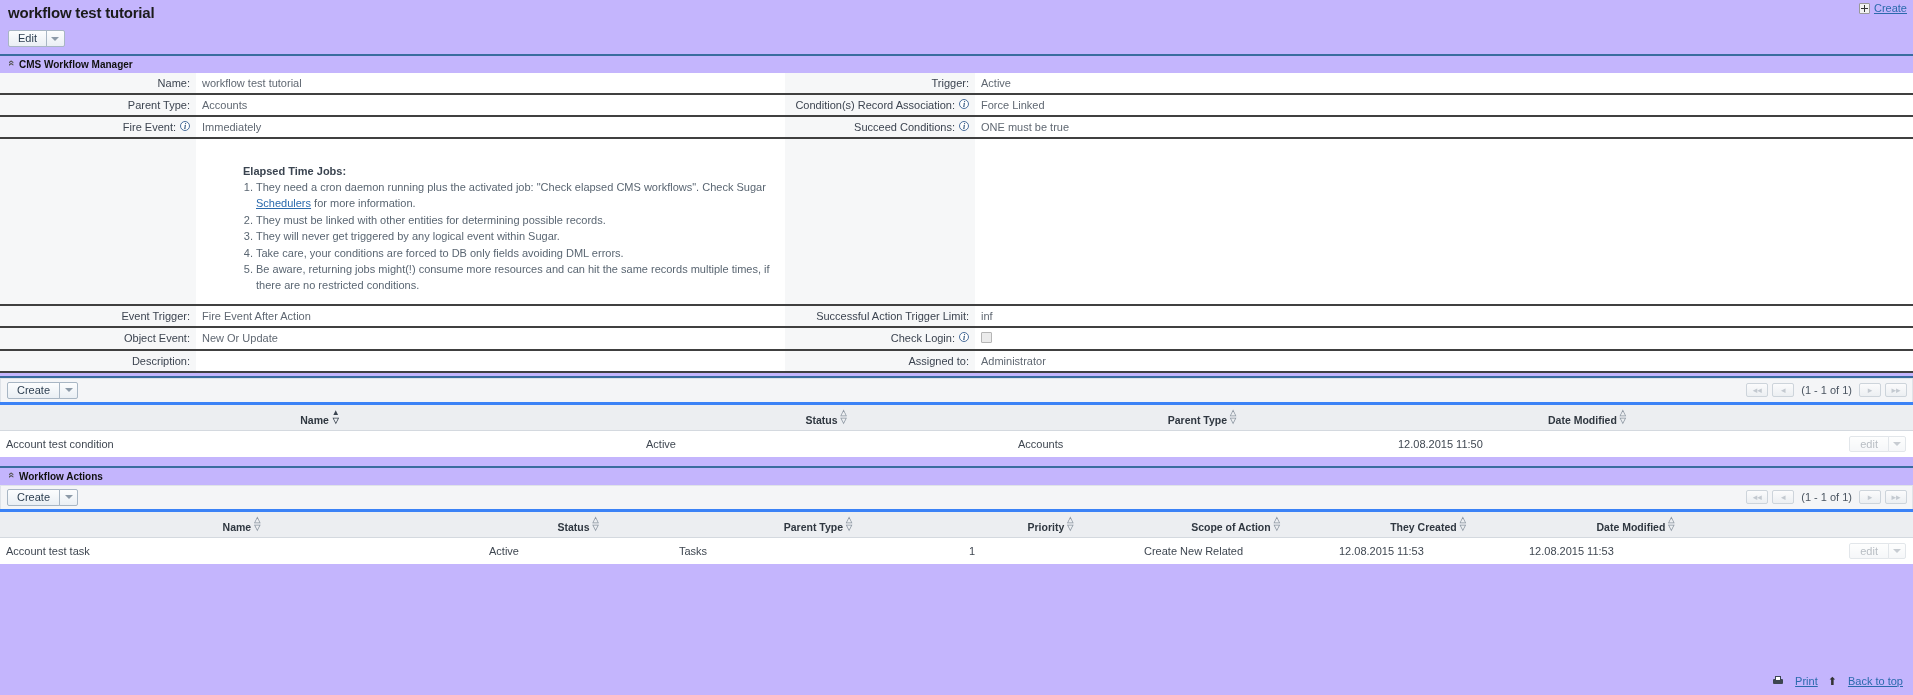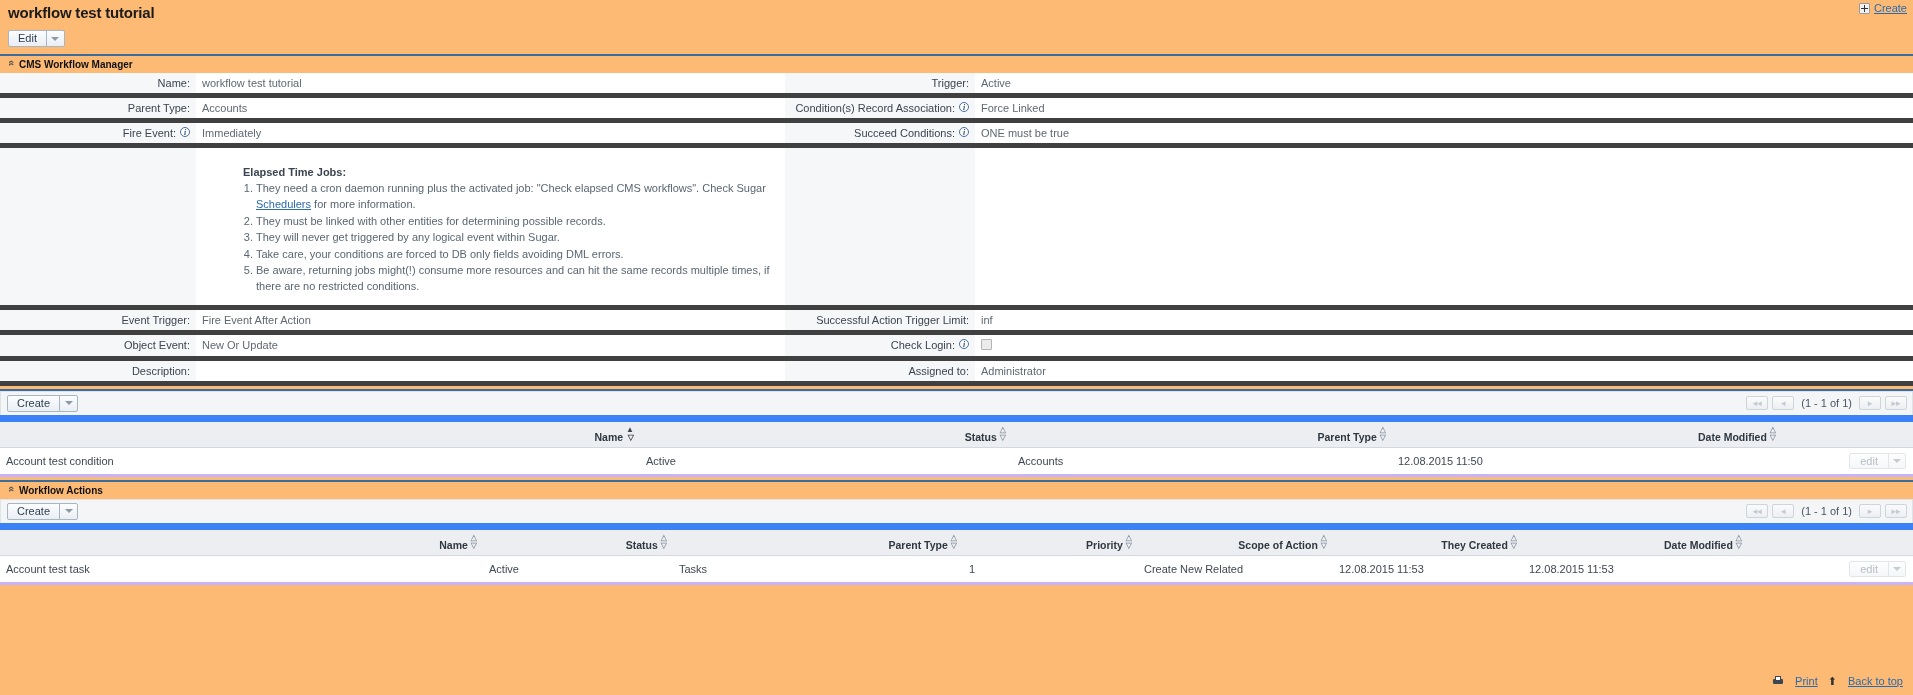--- a/index.html
+++ b/index.html
@@ -3,21 +3,21 @@
 <meta charset="utf-8">
 <style>
   * { box-sizing: border-box; }
   html, body {
     margin: 0; padding: 0;
     background: #ffffff;
     font-family: "Liberation Sans", sans-serif;
     font-size: 11px;
     color: #444950;
   }
-  .page { width: 1913px; height: 695px; position: relative; overflow: hidden; background:#fdba74; }
+  .page { width: 1913px; height: 695px; position: relative; overflow: hidden; background:#c4b5fd; }
 
   
   .topbar { position:relative; height: 26px; padding: 4px 14px 0 8px; }
   .record-title {
     font-size: 15px; font-weight: bold; color: #1b1b1b; letter-spacing: -0.2px;
   }
   .create-area {
     position: absolute; right: 6px; top: 2px;
     display: flex; align-items: center; gap: 4px;
   }
@@ -65,21 +65,21 @@
     font-size: 10px; font-weight: bold; color: #111;
   }
   .chevron-up {
     display:inline-block; width: 9px; height: 9px; position: relative; color:#555;
     font-size: 11px; line-height: 9px;
   }
   .chevron-up::before { content: "\00AB"; display:block; transform: rotate(90deg); transform-origin: 50% 50%; }
 
   
   table.detail { width: 100%; border-collapse: collapse; table-layout: fixed; }
-  table.detail td { border-bottom: 5px solid #404040; vertical-align: top; padding: 4px 6px; font-size: 11px; }
+  table.detail td { border-bottom: 2px solid #404040; vertical-align: top; padding: 4px 6px; font-size: 11px; }
   td.lbl {
     background: #f6f7f8; text-align: right; color: #3c4450; white-space: nowrap;
     padding-right: 7px;
   }
   td.val { background: #ffffff; color: #606872; }
   .col-lbl-l { width: 196px; }
   .col-val-l { width: 589px; }
   .col-lbl-r { width: 190px; }
   .col-val-r { width: 938px; }
   .lbl-inner { display: inline-flex; gap: 4px; justify-content: flex-end; }
@@ -89,21 +89,21 @@
     text-align: center; font-style: italic; font-weight: bold; background: #fff;
     font-family: "Liberation Serif", serif;
   }
   .checkbox-ro {
     display:inline-block; width: 11px; height: 11px;
     border: 1px solid #b5b5b5; background: #ebebeb; border-radius: 1px;
   }
 
   
   .notice-cell { padding: 10px 6px 10px 0 !important; }
-  .notice-title { font-weight: bold; color: #3a4450; margin: 8px 0 2px 47px; font-size: 11px; }
+  .notice-title { font-weight: bold; color: #3a4450; margin: 16px 0 2px 47px; font-size: 11px; }
   ol.notice-list { margin: 0; padding-left: 60px; color: #5a6672; }
   ol.notice-list li { line-height: 16px; padding: 0; margin: 0 0 0.5px 0; }
   a.inline-link { color: #2b6aad; text-decoration: underline; cursor: pointer; }
 
   
   .subpanel { margin-top: 3px; }
   .sp-toolbar {
     background: #f4f5f7; border: 1px solid #dfe3e8; border-bottom: none;
     display: flex; align-items: center; padding: 3px 5px 3px 6px;
     height: 24px;
@@ -114,26 +114,26 @@
     width: 22px; height: 14px;
     background: linear-gradient(to bottom,#fbfbfc 0%, #eceff2 100%);
     border: 1px solid #cdd4db; border-radius: 2px;
     display:flex; align-items:center; justify-content:center;
     color:#c3c9d0; font-size: 9px; line-height: 9px; cursor: default;
   }
   .pg-count { color: #4b5561; font-size: 11px; padding: 0 3px; white-space: nowrap; }
 
   table.list { width: 100%; border-collapse: collapse; table-layout: fixed; }
   table.list th {
-    background: #eceef1; border-top: 7px solid #3b82f6; border-bottom: 1px solid #d4d9df;
-    text-align: right; font-size: 10.5px; font-weight: bold; color: #2f3740;
-    padding: 4px 6px; white-space: nowrap;
+    background: #eceef1; border-top: 3px solid #3b82f6; border-bottom: 1px solid #d4d9df;
+    text-align: center; font-size: 10.5px; font-weight: bold; color: #2f3740;
+    padding: 4px 22px; white-space: nowrap;
   }
   table.list td {
-    background: #fff; border-bottom: 3px solid #c4b5fd;
+    background: #fff; border-bottom: 6px solid #c4b5fd;
     font-size: 11px; color: #3f4751; padding: 5px 6px; height: 24px;
   }
   .sort-ico { display:inline-block; margin-left: 3px; color:#8e98a3; font-size: 8px; line-height: 8px; vertical-align: 1px;}
   .sort-ico.asc { color:#3a4450; }
   .sort-ico span { display:block; }
   .row-actions { text-align: right; padding-right: 7px !important; }
   .edit-group { display: inline-flex; opacity: 0.55; }
   .edit-btn {
     height: 16px; padding: 0 10px; font-size: 11px; line-height: 14px; color:#7e8893;
     background: linear-gradient(to bottom,#fdfefe 0%, #eef1f4 100%);

